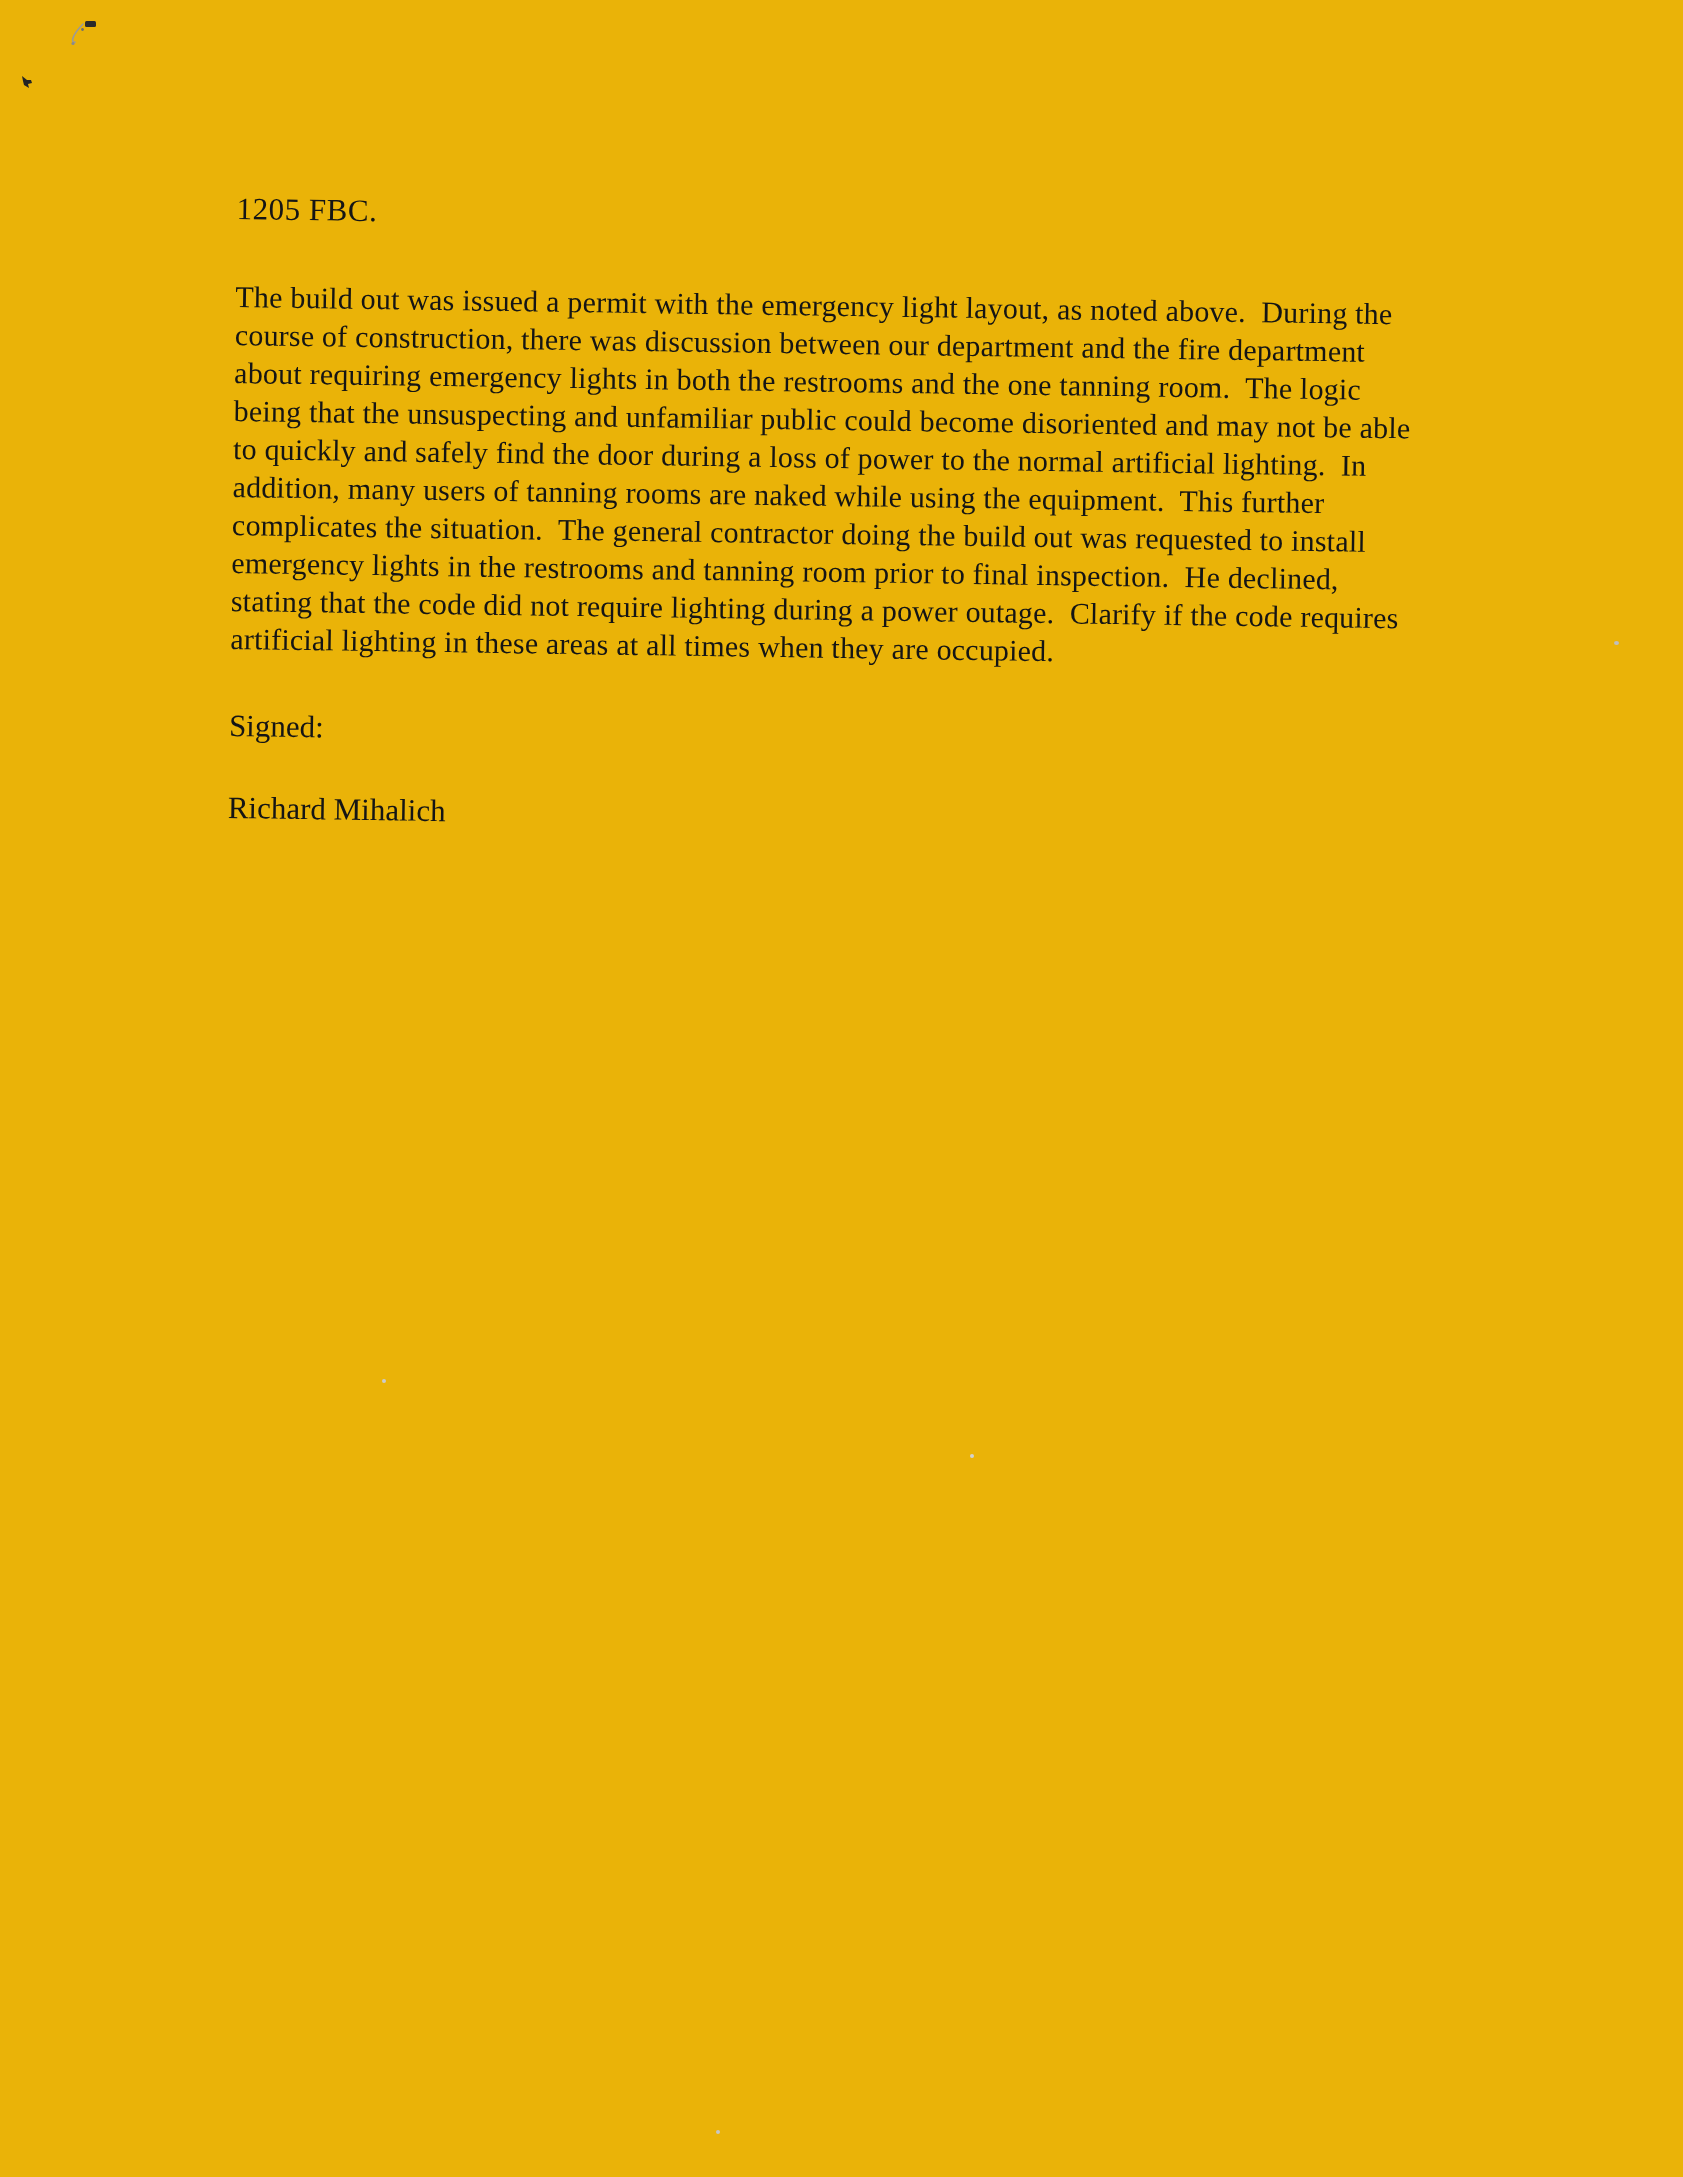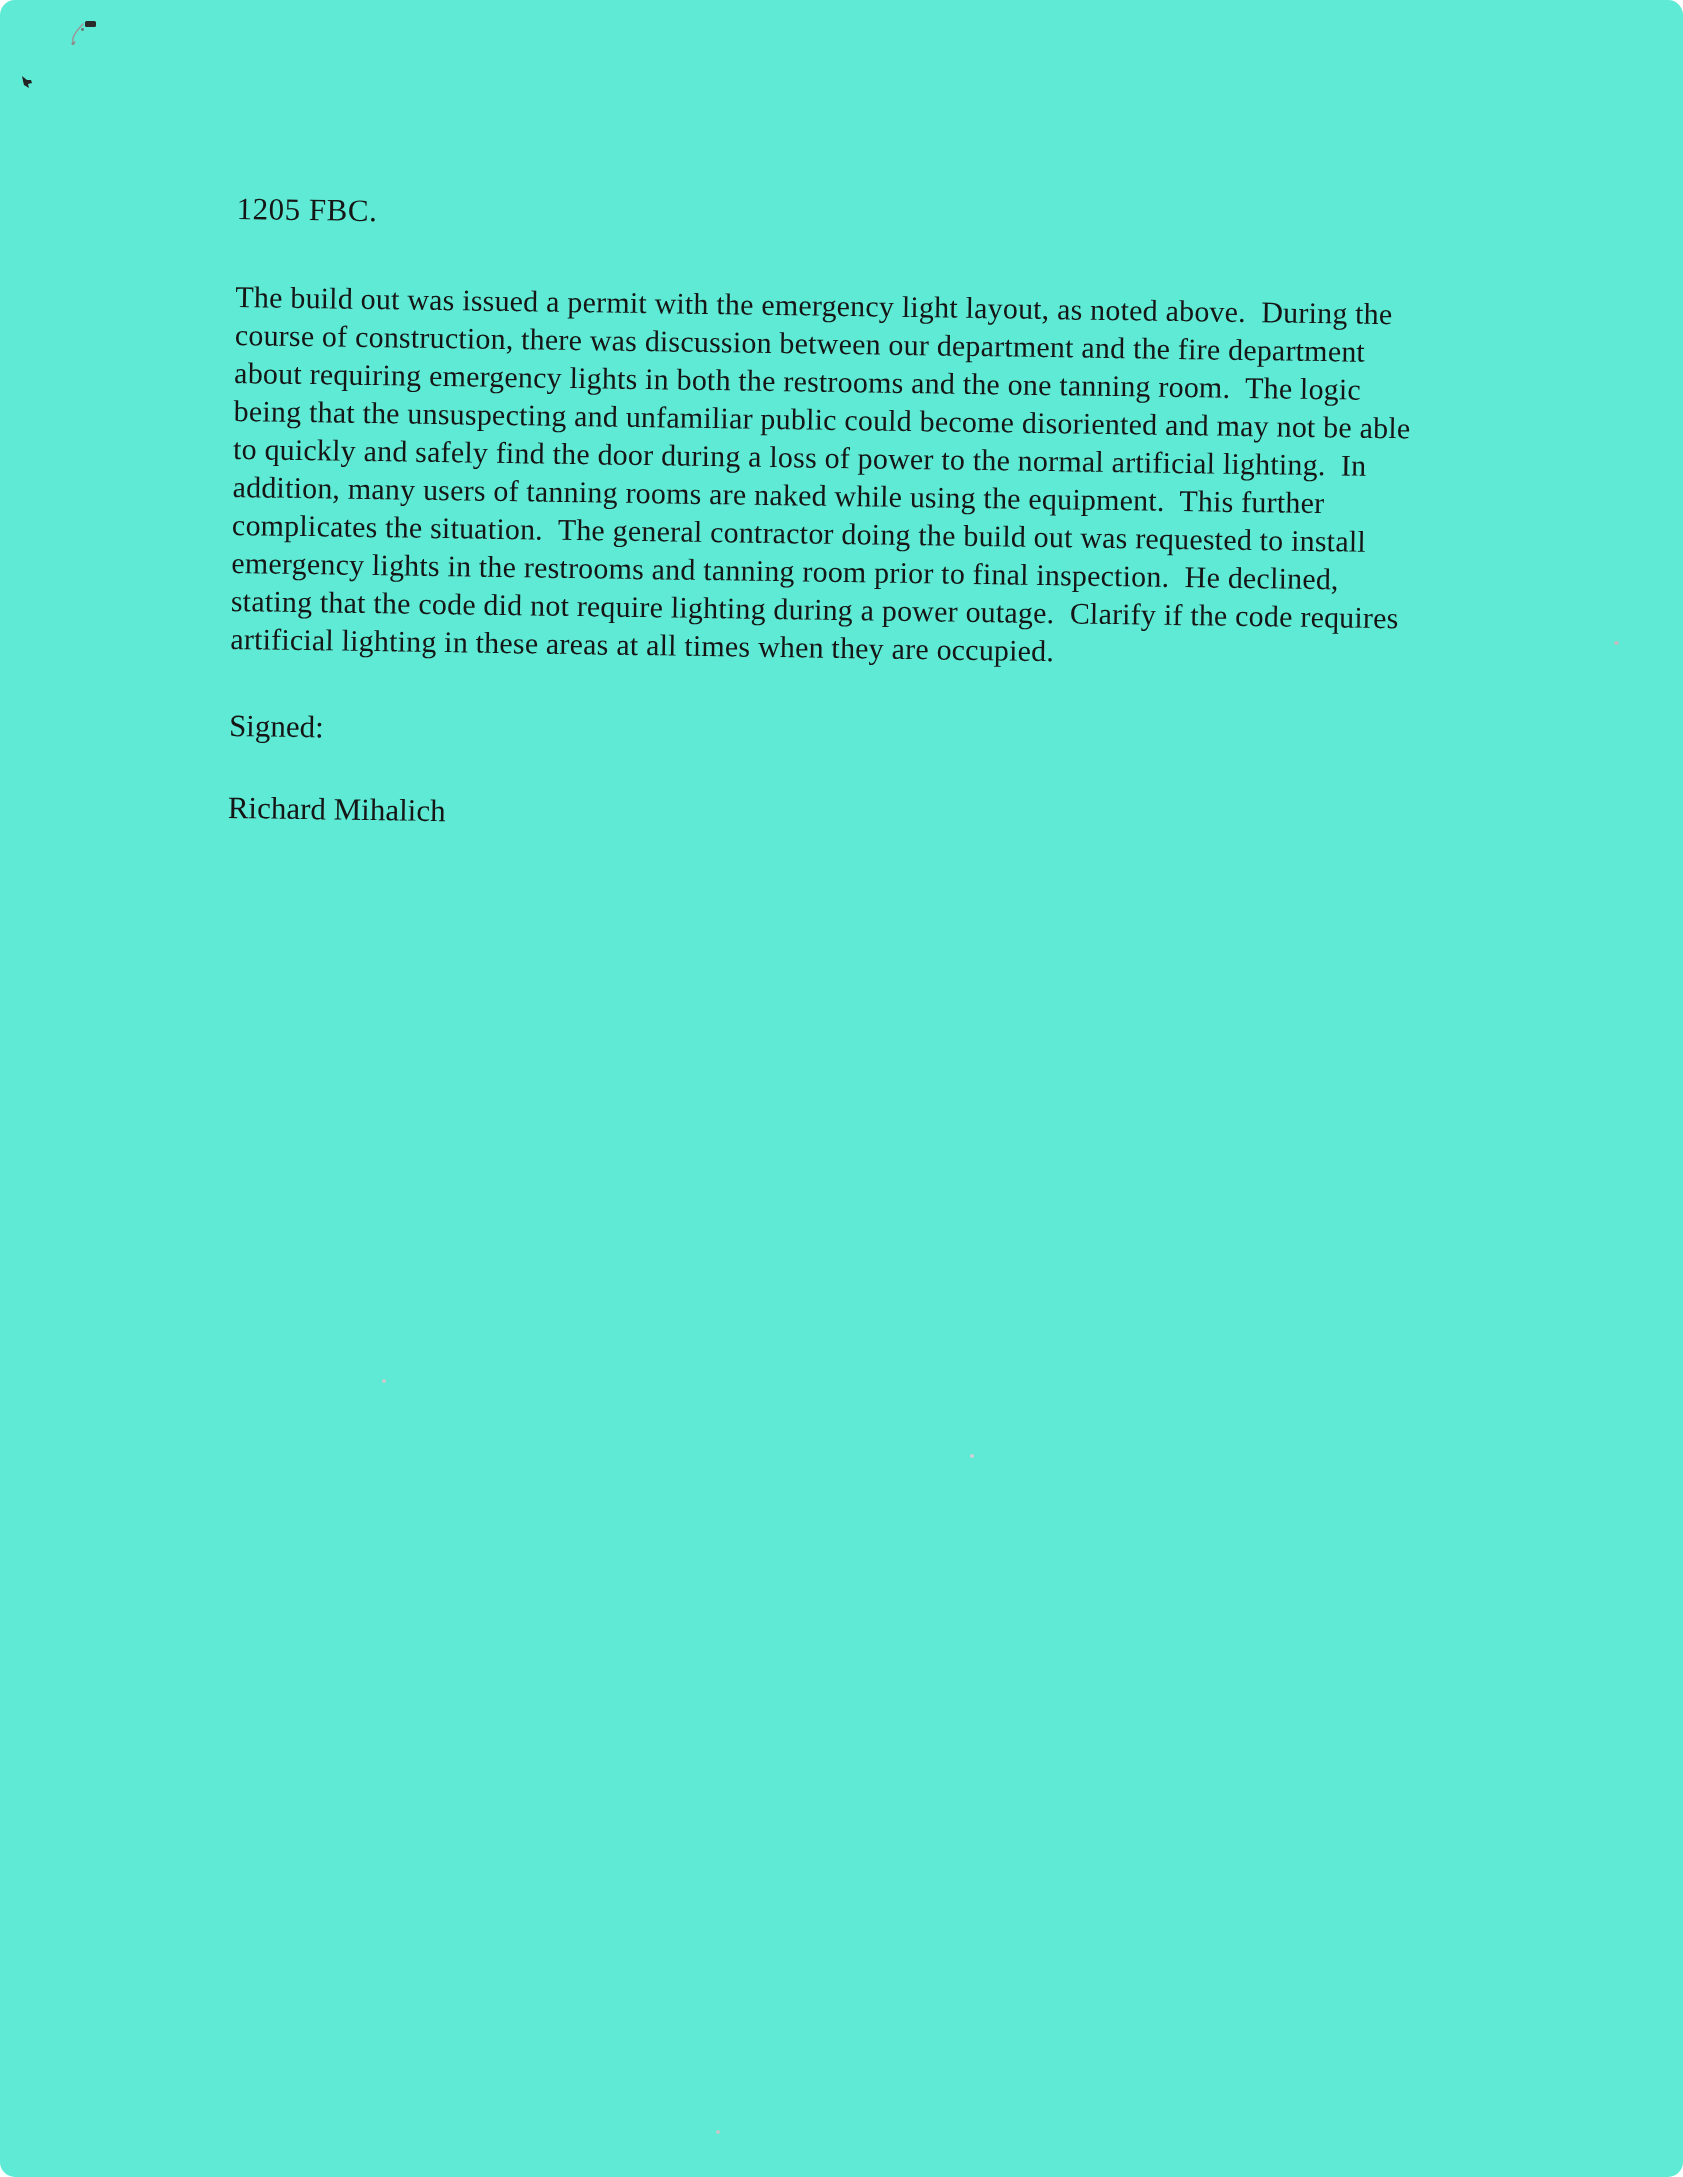--- a/index.html
+++ b/index.html
@@ -4,25 +4,24 @@
 <style>
   html, body {
     margin: 0;
     padding: 0;
     background: #ffffff;
   }
   .page {
     position: relative;
     width: 1683px;
     height: 2177px;
-    background: #5eead4;
+    background: #eab308;
     overflow: hidden;
     font-family: "Liberation Serif", serif;
     color: #151515;
-    border-radius: 15px;
   }
   .content {
     position: absolute;
     left: 237px;
     top: 189px;
     width: 1327px;
     transform: rotate(0.85deg);
     transform-origin: 0 0;
   }
   .reference {

